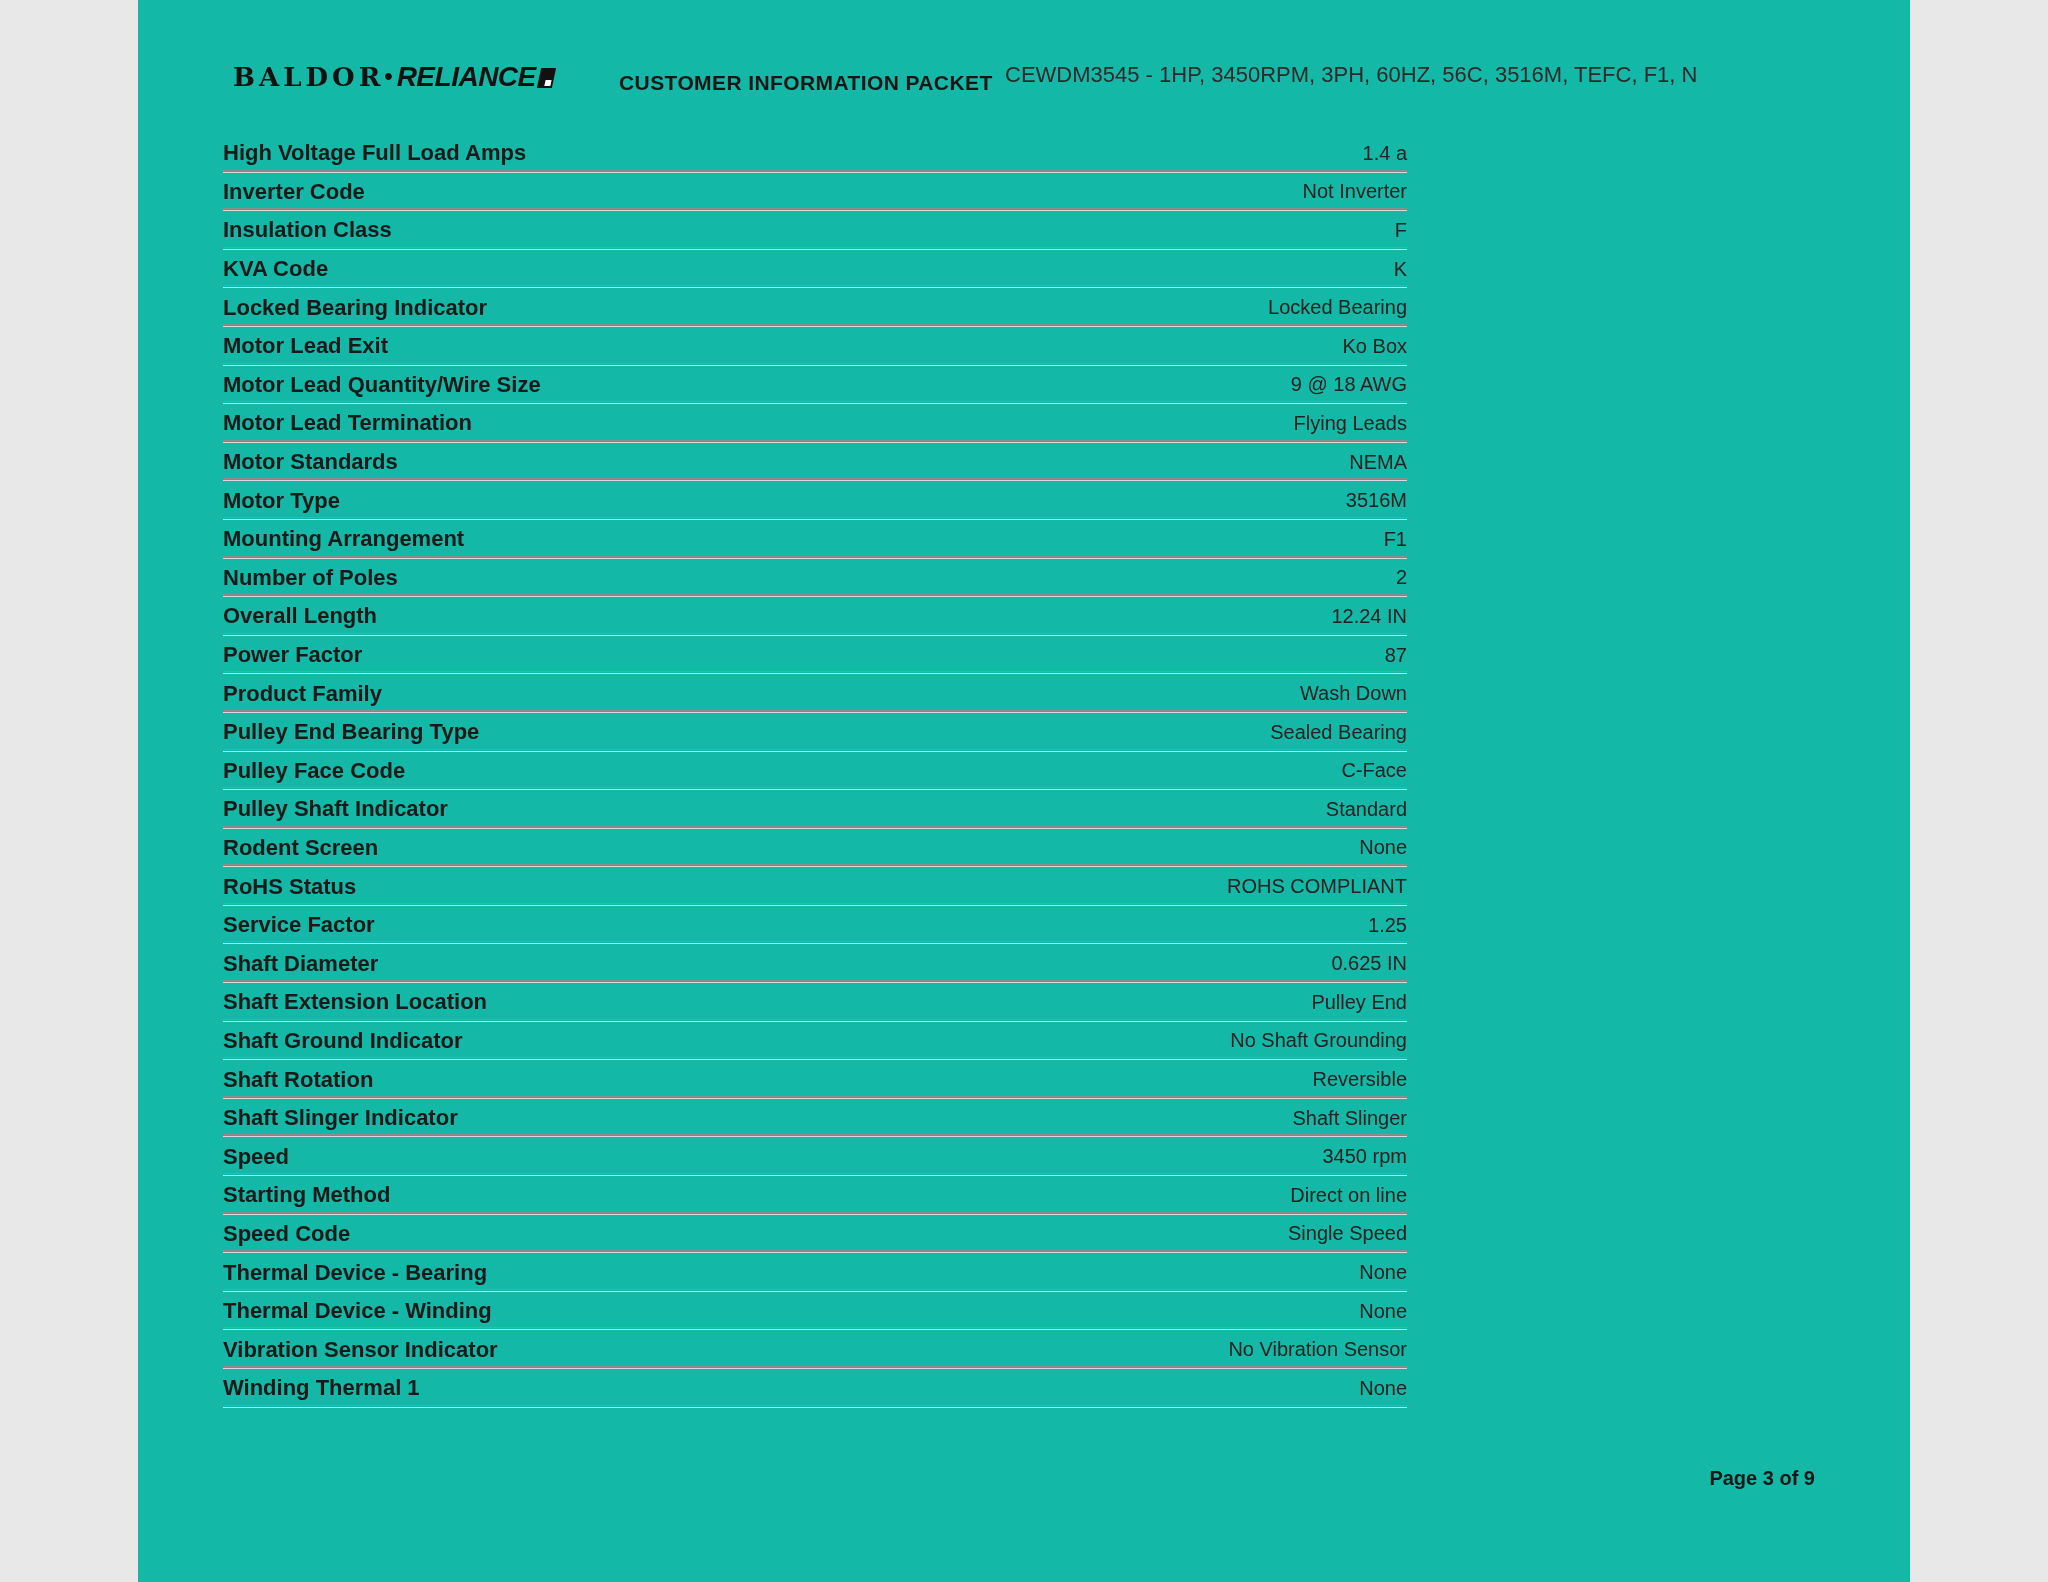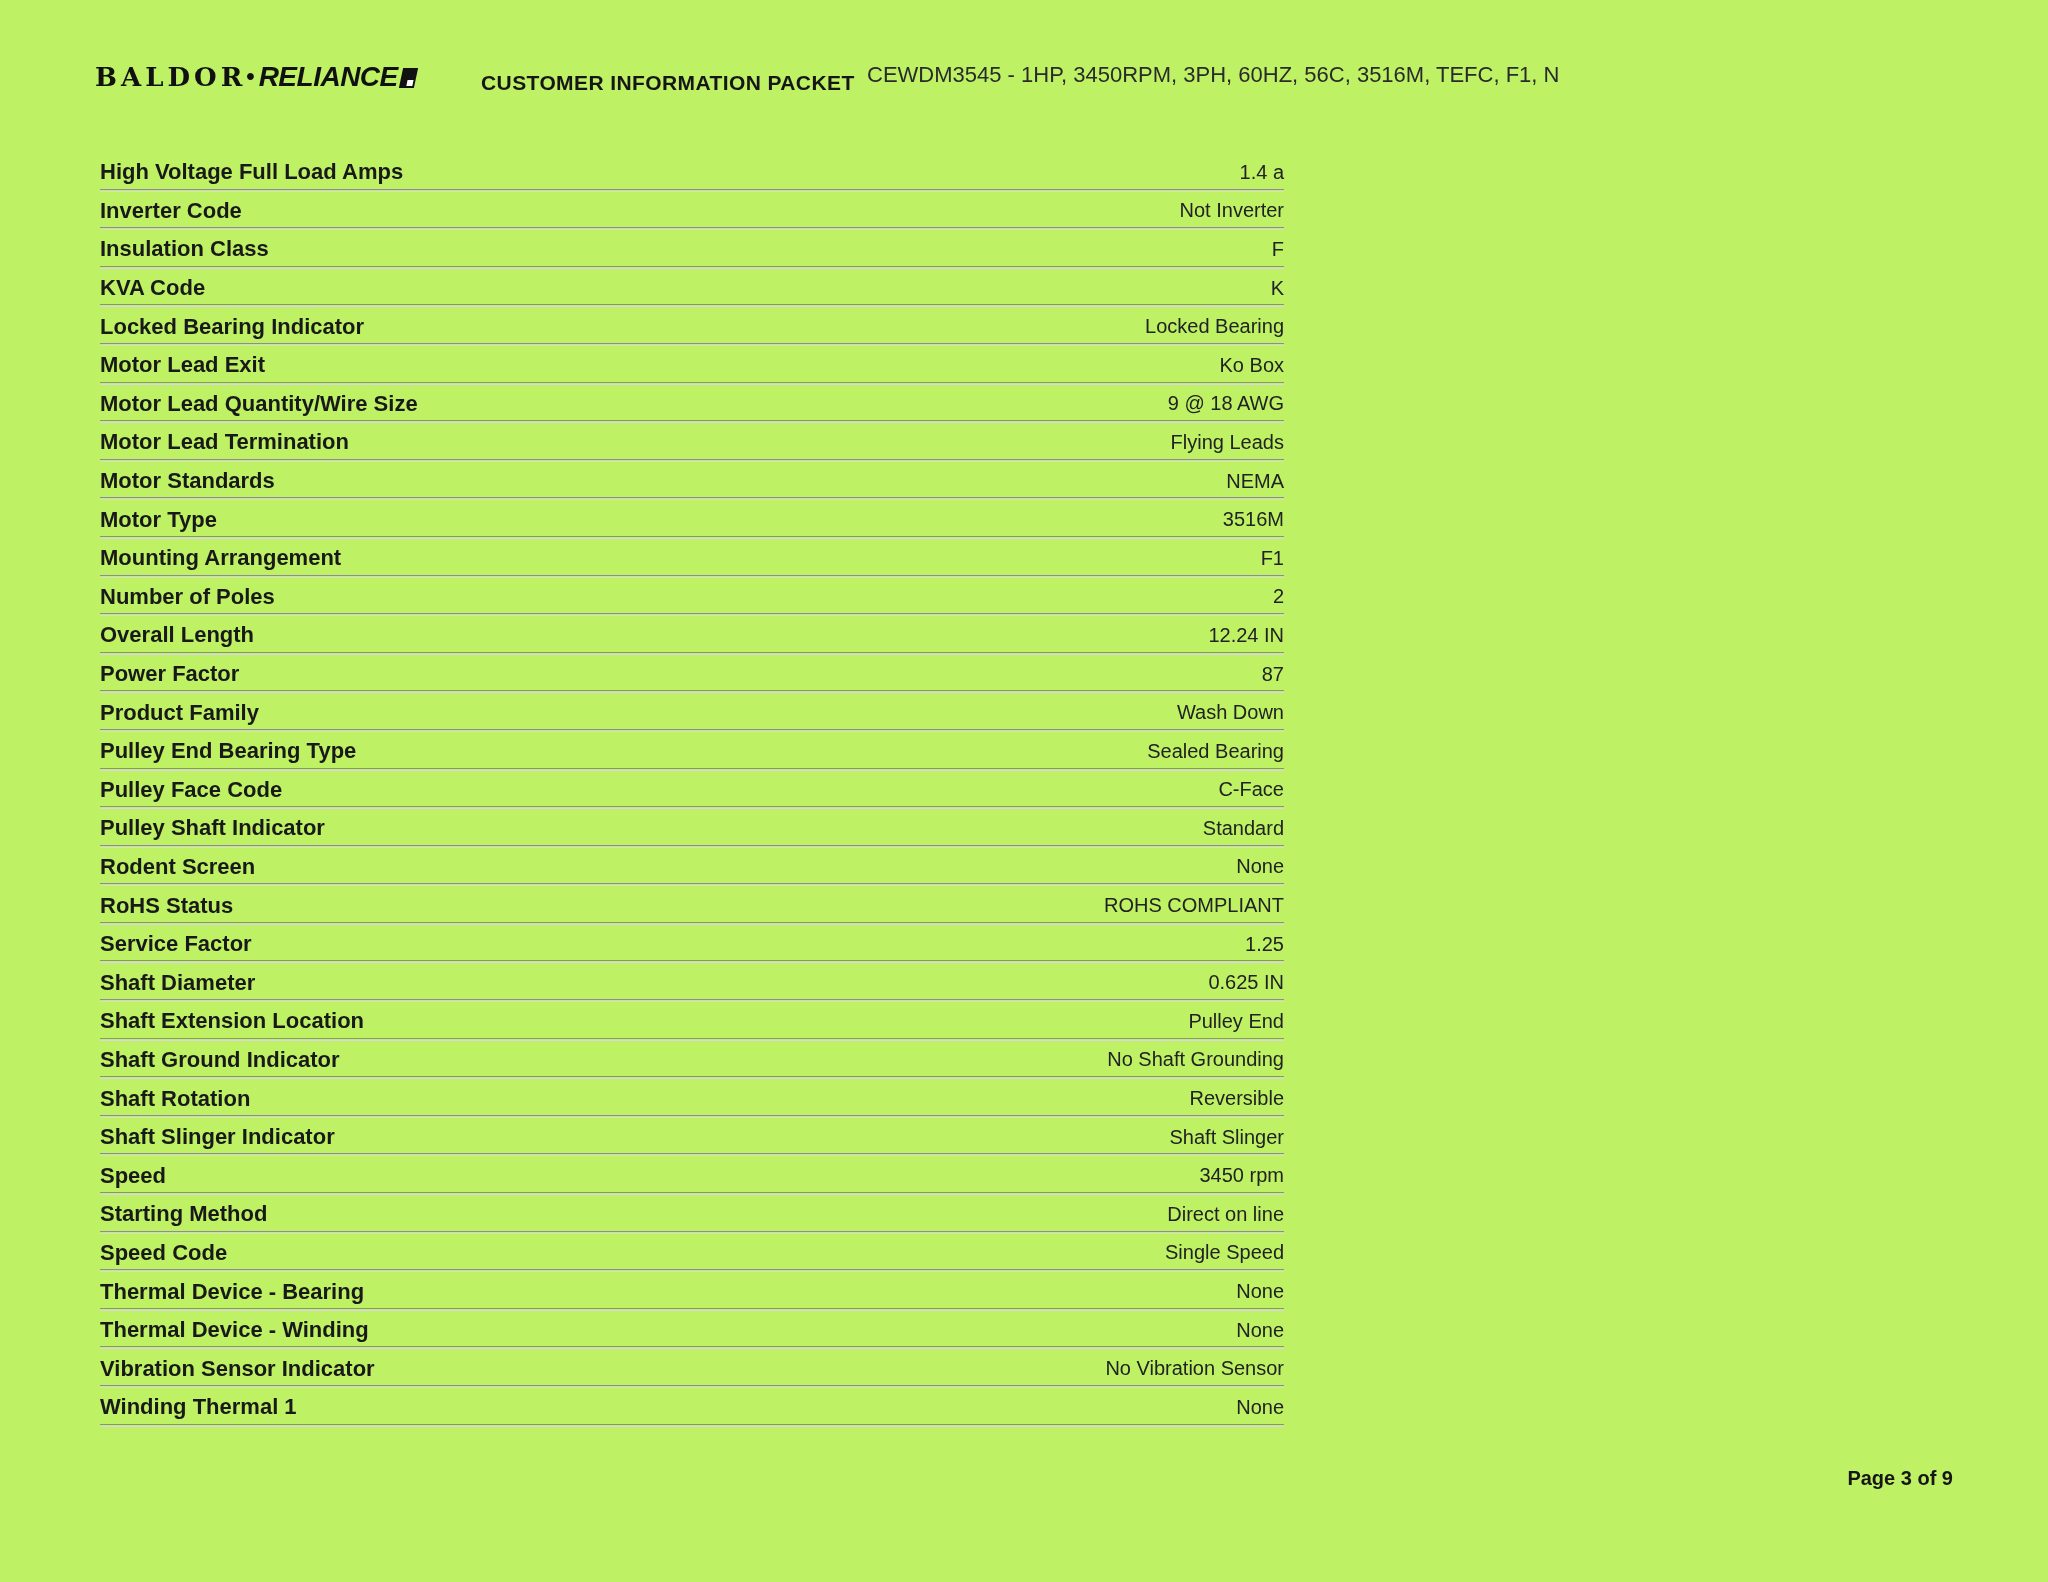--- a/index.html
+++ b/index.html
@@ -1,21 +1,21 @@
 <!DOCTYPE html>
 <html><head>
 <meta charset="utf-8">
 <style>
   html, body { margin:0; padding:0; background:#e8e8e8; }
   .page {
     position:relative;
-    width:2048px;
+    width:1772px;
     height:1582px;
     margin:0 auto;
-    background:#bef264;
+    background:#14b8a6;
     font-family:"Liberation Sans", sans-serif;
     color:#1b1b1b;
     overflow:hidden;
   }
 
   
   .logo {
     position:absolute; left:95px; top:61px;
     white-space:nowrap; color:#111;
   }
@@ -43,21 +43,21 @@
     font-size:21px; font-weight:bold; letter-spacing:0.4px;
     color:#161616;
   }
   .doc-subtitle {
     position:absolute; left:867px; top:62px;
     font-size:22px; color:#2a2a2a;
   }
 
   
   .spec-table {
-    position:absolute; left:100px; top:134px; width:1184px;margin-top:19px;
+    position:absolute; left:85px; top:134px; width:1184px;
   }
   .spec-row {
     position:relative; height:38.6px;
     display:flex; justify-content:space-between; align-items:center;
   }
   .spec-row::after {
     content:""; position:absolute; left:0; right:0; bottom:2px;
     height:1px; background:#8e8e8e;
     box-shadow:0 2px 0 #d9d9d9;
   }

